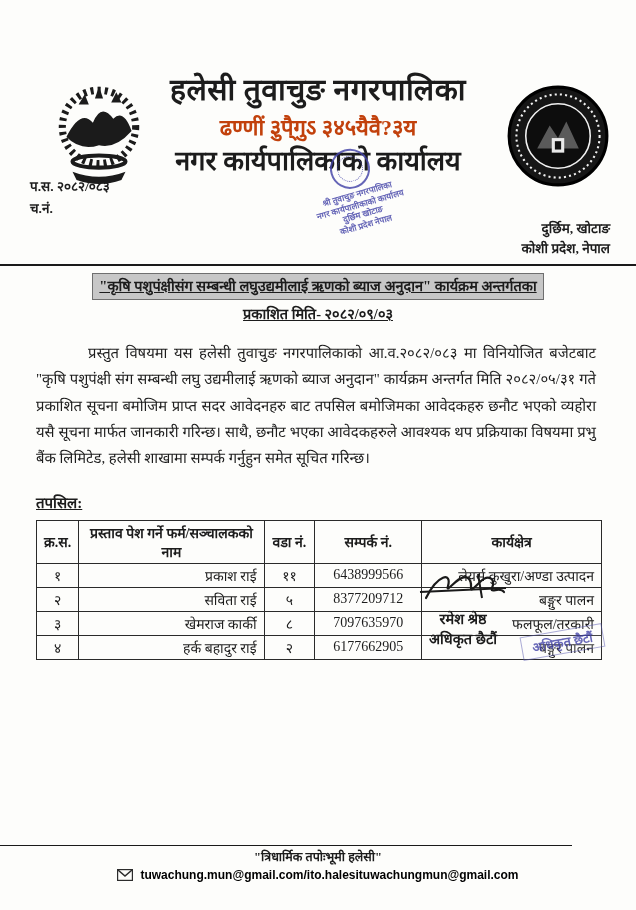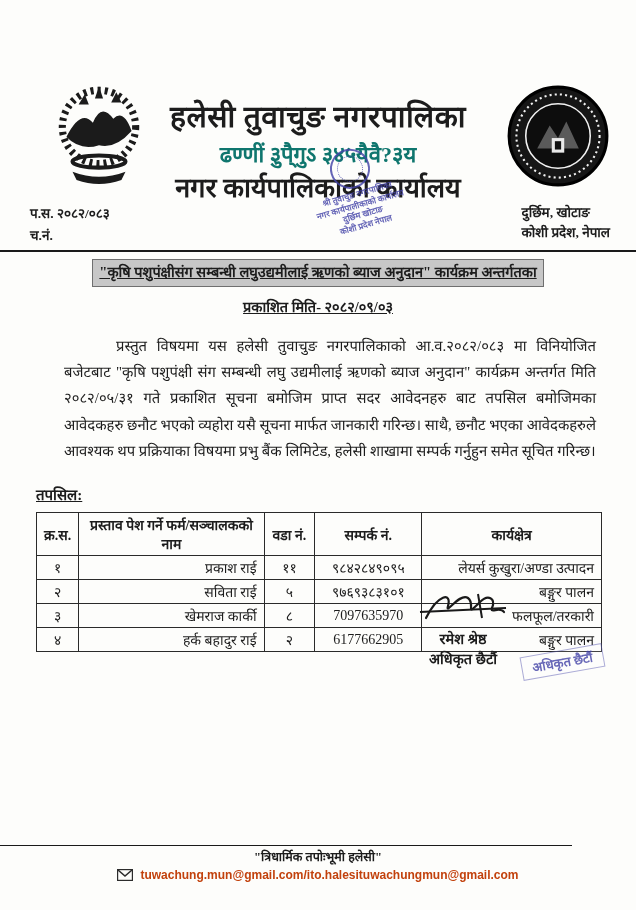--- a/index.html
+++ b/index.html
@@ -7,87 +7,87 @@
   .page {
     position:relative;
     width:636px; height:910px;
     margin:0 auto;
     background:#fdfdfb;
     color:#1c1c1c;
     font-family:"Liberation Serif", "DejaVu Serif", serif;
     overflow:hidden;
   }
   
-  .letterhead { position:relative; padding-top:95px; text-align:center; }
+  .letterhead { position:relative; padding-top:68px; text-align:center; }
   .emblem-left { position:absolute; left:48px; top:78px; width:102px; height:108px; }
   .seal-right  { position:absolute; right:26px; top:84px; width:104px; height:104px; }
   .muni-name   { font-size:30px; font-weight:bold; letter-spacing:.5px; }
-  .kirat-line  { font-size:22px; font-weight:bold; margin-top:2px; color:#0f766e; }
+  .kirat-line  { font-size:22px; font-weight:bold; margin-top:2px; color:#c2410c; }
   .office-name { font-size:27px; font-weight:bold; }
   
   .hdr-stamp {
     position:absolute; left:296px; top:148px; width:120px;
     transform:rotate(-16deg);
     color:#4444a8; opacity:.82;
     font-size:8.5px; font-weight:bold; line-height:1.25;
     text-align:center; pointer-events:none;
   }
   .hdr-stamp .ring {
     width:40px; height:40px; margin:0 auto 1px auto;
     border:2px solid #4444a8; border-radius:50%;
     position:relative;
   }
   .hdr-stamp .ring::after{
     content:""; position:absolute; inset:5px;
     border:1px dotted #4444a8; border-radius:50%;
   }
-  .ref-row { display:flex; justify-content:space-between; padding:0 26px 4px 30px; margin-top:-2px; }
+  .ref-row { display:flex; justify-content:space-between; padding:0 26px 4px 30px; margin-top:-2px;flex-direction:column; }
   .ref-left  { text-align:left;  font-size:13.5px; font-weight:bold; line-height:1.6; }
-  .ref-right { text-align:left; font-size:13.5px; font-weight:bold; line-height:1.5; }
+  .ref-right { text-align:right; font-size:13.5px; font-weight:bold; line-height:1.5; }
   .hr-main { border-top:2px solid #1a1a1a; width:100%; }
   
   .notice-title { text-align:center; margin-top:6px; line-height:1.75; }
   .hl {
     display:inline-block; background:#c7c7c7;
     border:1px solid #6f6f6f; padding:0 6px;
     font-size:14.5px; font-weight:bold; text-decoration:underline;
   }
-  .pub-date { display:inline-block; font-size:14.5px; font-weight:bold; text-decoration:underline; margin-top:8px; }
+  .pub-date { display:inline-block; font-size:14.5px; font-weight:bold; text-decoration:underline; margin-top:2px; }
   
   .body-text {
     padding:12px 40px 0 36px;
-    font-size:14.8px; line-height:1.78; text-align:justify;margin-left:28px;
+    font-size:14.8px; line-height:1.78; text-align:justify;
   }
   .body-text p { text-indent:52px; }
   .tapasil { padding:20px 36px 0 36px; font-size:15px; font-weight:bold; text-decoration:underline; }
   
   .tbl-wrap { padding:8px 34px 0 36px; }
   table { width:100%; border-collapse:collapse; font-size:14px; }
   th,td { border:1.4px solid #2a2a2a; padding:2px 7px; height:24px;text-align:right; }
   th { font-weight:bold; text-align:center; }
   td.c { text-align:center; }
   
-  .sig-block { position:absolute; right:78px; top:588px; width:190px; text-align:center; }
+  .sig-block { position:absolute; right:78px; top:568px; width:190px; text-align:center; }
   .sig-scribble { display:block; margin:0 auto; }
   .sig-name { font-size:14.5px; font-weight:bold; margin-top:-4px; }
   .sig-desg { font-size:14.5px; font-weight:bold; }
   .sig-stamp {
     position:absolute; right:-46px; top:62px;
     transform:rotate(-10deg);
     border:1.6px solid rgba(68,68,168,.55);
     color:#4444a8; opacity:.8;
     font-size:13px; font-weight:bold; padding:2px 10px; white-space:nowrap;
     background:rgba(255,255,255,.15);
   }
   
   .footer { position:absolute; left:0; bottom:28px; width:100%; }
   .footer .hr-foot { border-top:1.6px solid #1a1a1a; width:90%; }
   .foot-tagline { text-align:center; font-size:12.5px; font-weight:bold; margin-top:2px; }
   .foot-line { display:flex; justify-content:center; align-items:center; gap:7px;
-               font-family:"Liberation Sans", sans-serif; font-size:12px; font-weight:bold; color:#c2410c; margin-top:3px; }
+               font-family:"Liberation Sans", sans-serif; font-size:12px; font-weight:bold; color:#000000; margin-top:3px; }
   .icon { display:inline-flex; align-items:center; }
   .phone-glyph { font-size:13px; }
 </style>
 </head>
 <body>
 
 <div class="page">
 
   <div class="letterhead">
 
@@ -159,28 +159,28 @@
           <th style="width:9%">वडा नं.</th>
           <th style="width:19%">सम्पर्क नं.</th>
           <th style="width:32%">कार्यक्षेत्र</th>
         </tr>
       </thead>
       <tbody>
         <tr>
           <td class="c">१</td>
           <td>प्रकाश राई</td>
           <td class="c">११</td>
-          <td class="c">९८४२८४९०९५</td>
+          <td class="c">6438999566</td>
           <td>लेयर्स कुखुरा/अण्डा उत्पादन</td>
         </tr>
         <tr>
           <td class="c">२</td>
           <td>सविता राई</td>
           <td class="c">५</td>
-          <td class="c">९७६९३८३१०१</td>
+          <td class="c">8377209712</td>
           <td>बङ्गुर पालन</td>
         </tr>
         <tr>
           <td class="c">३</td>
           <td>खेमराज कार्की</td>
           <td class="c">८</td>
           <td class="c">7097635970</td>
           <td>फलफूल/तरकारी</td>
         </tr>
         <tr>

